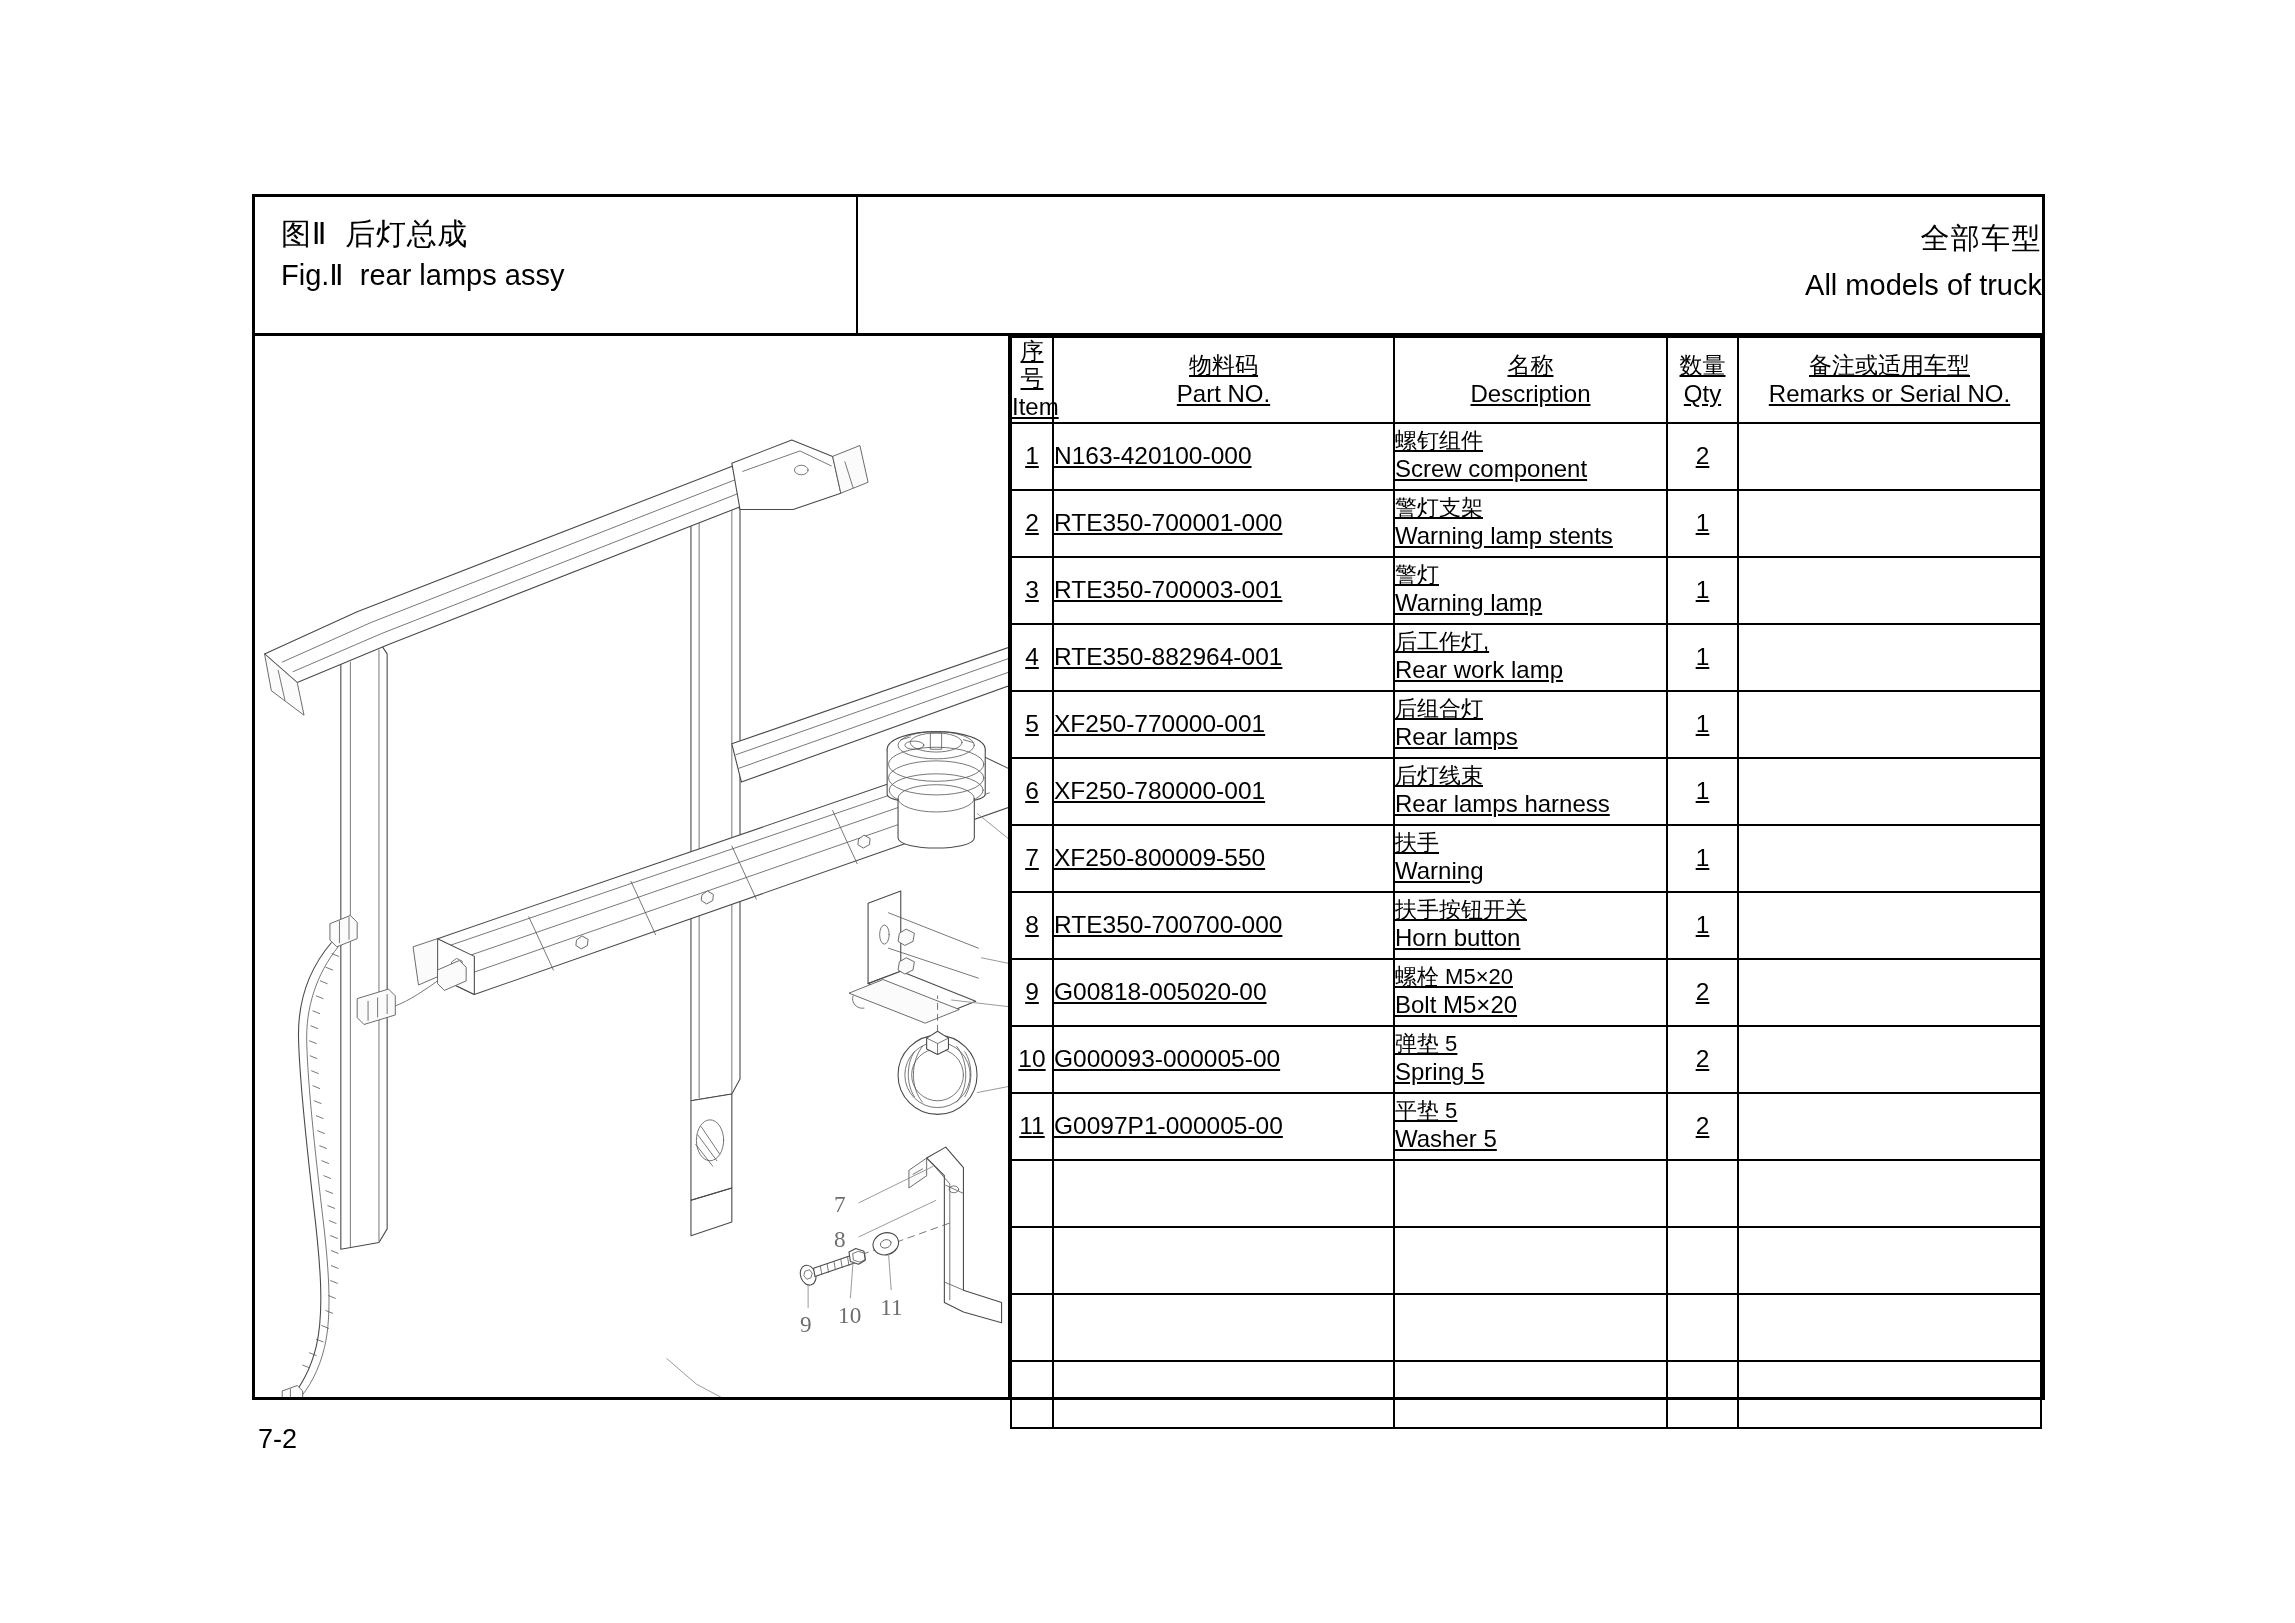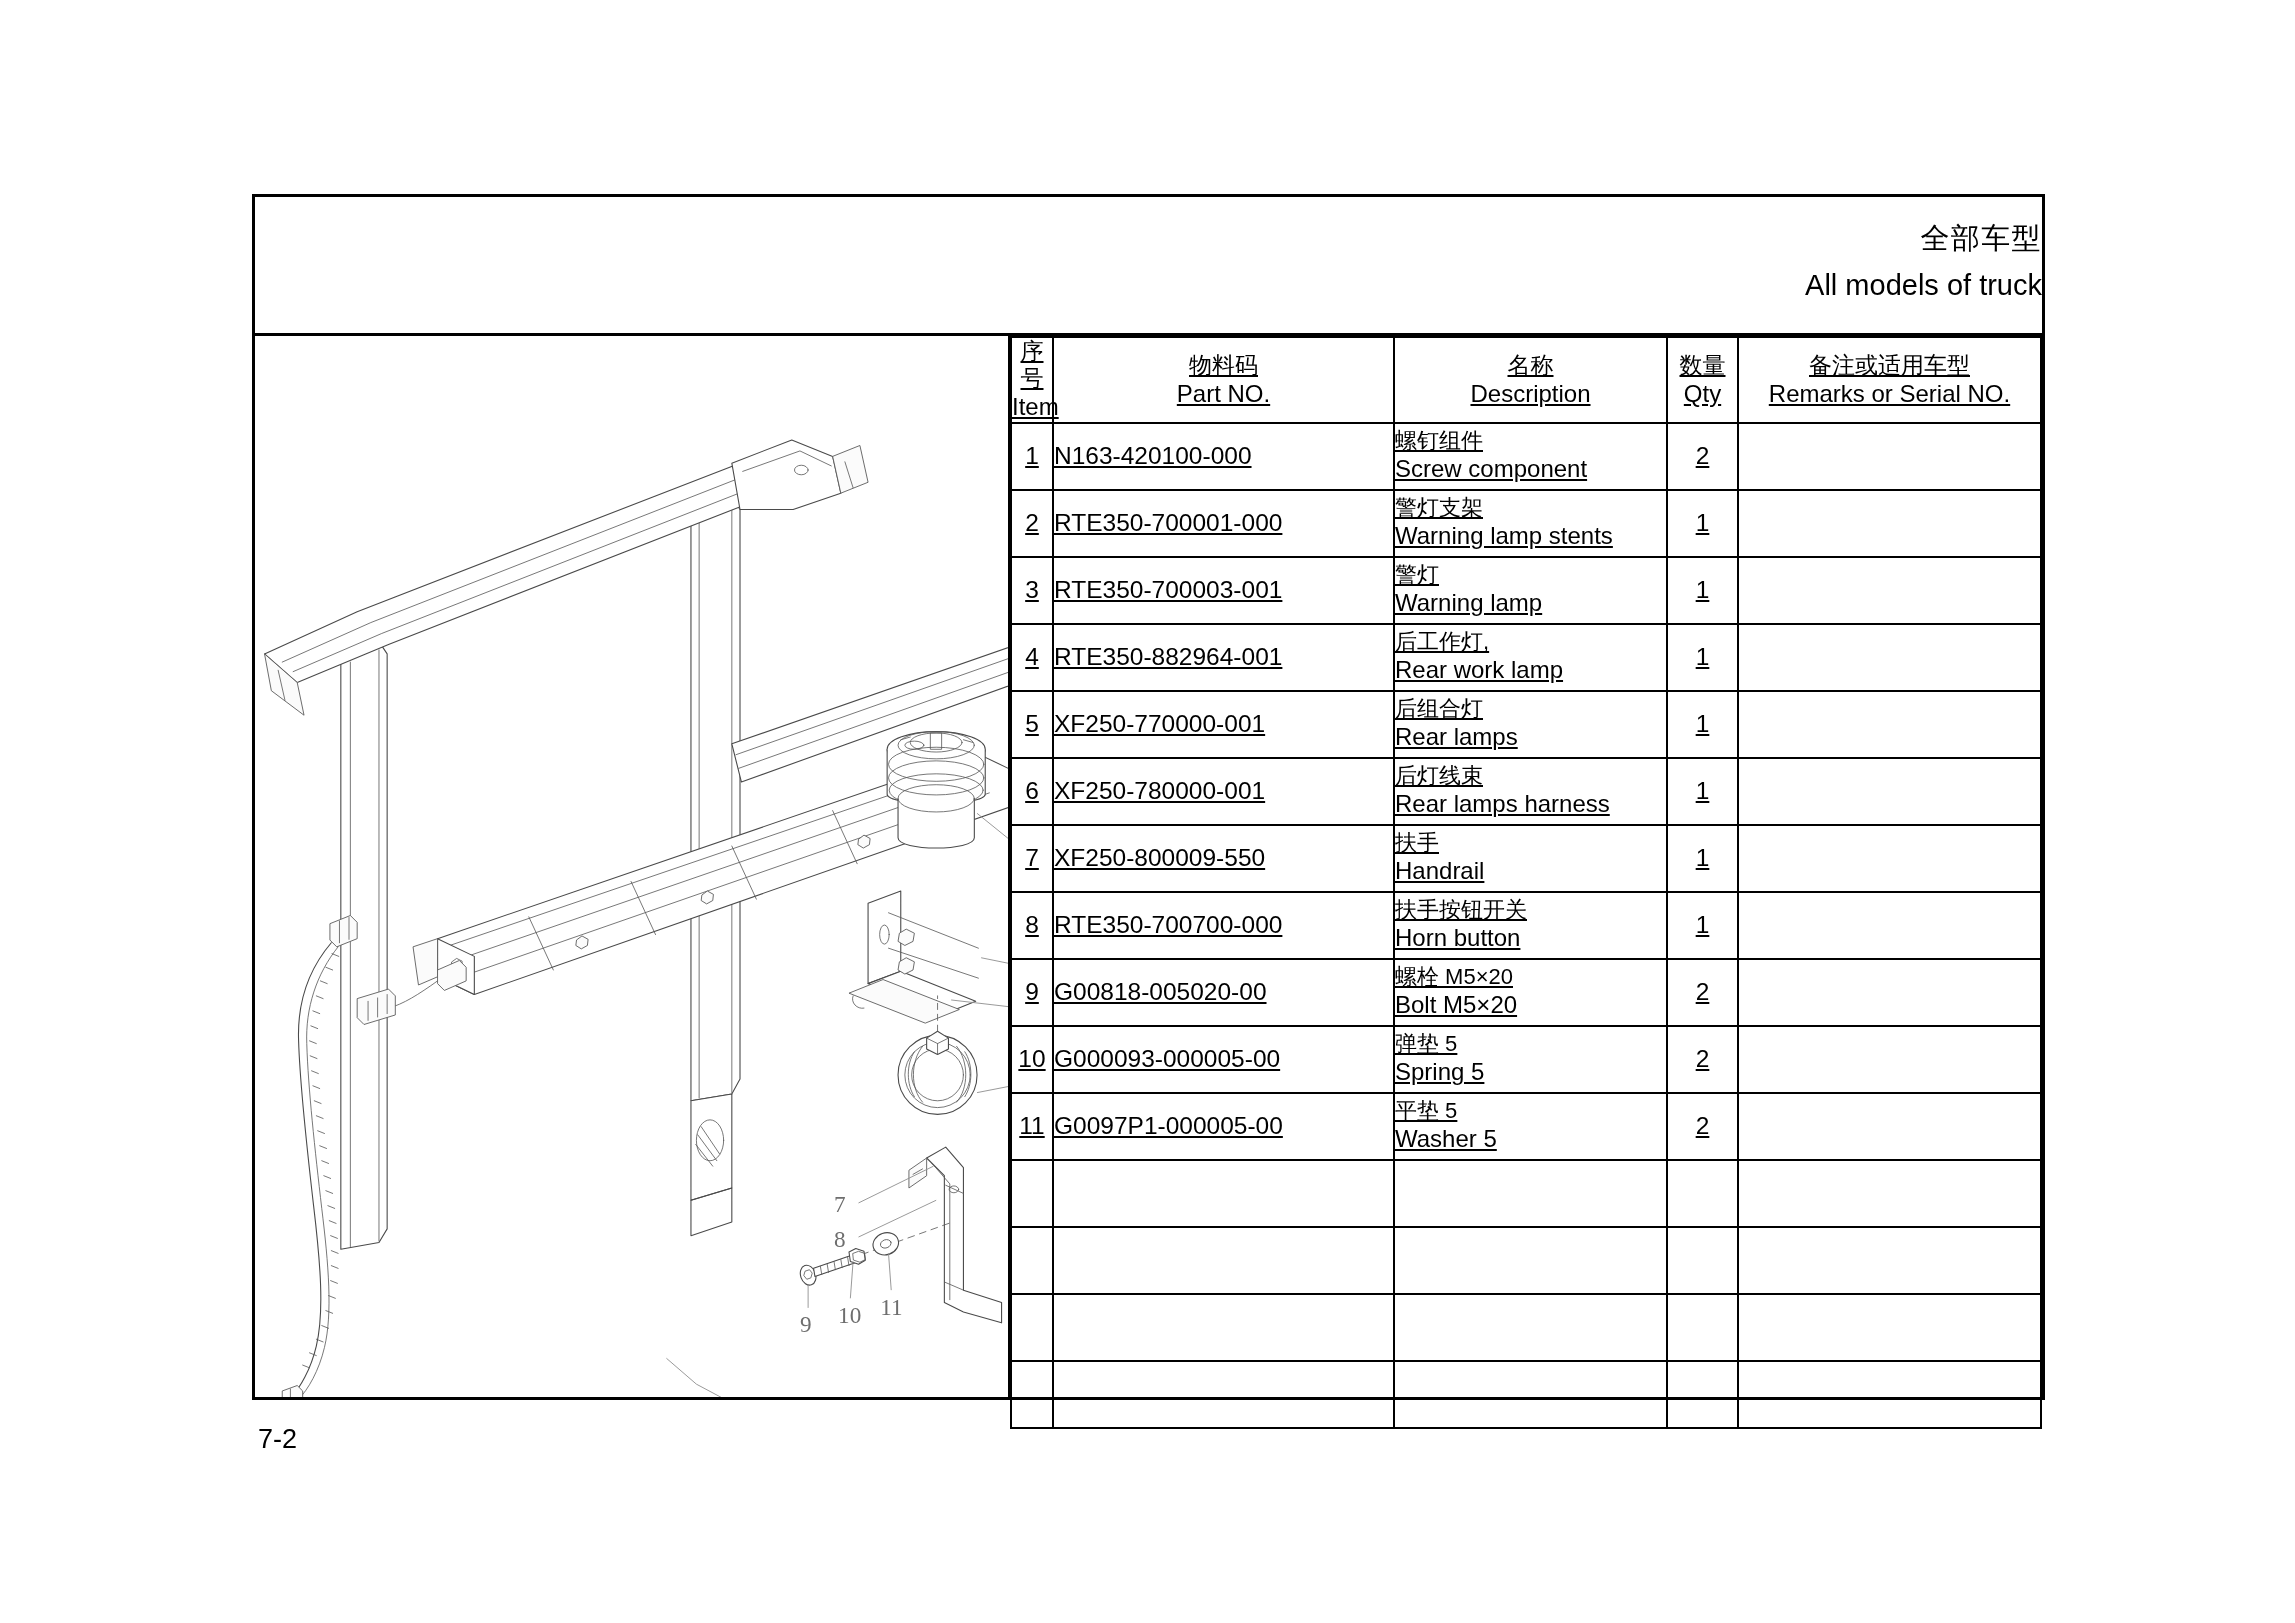--- a/index.html
+++ b/index.html
@@ -167,20 +167,24 @@
   .fillw2 { fill:#fbfbfb; stroke:#5a5a5a; stroke-width:1.3; stroke-linejoin:round; }
   .calloutnum { font-family:"Liberation Serif", serif; font-size:34px; fill:#6e6e6e; }
 </style>
 </head>
 <body>
 
 <div id="sheet">
 
   <div id="header-band">
 
+    <div id="title-cell">
+      <div class="zh">图Ⅱ  后灯总成</div>
+      <div class="en">Fig.Ⅱ  rear lamps assy</div>
+    </div>
 
     <div id="model-cell">
       <div class="zh">全部车型</div>
       <div class="en">All models of truck</div>
     </div>
 
   </div>
   <div id="header-rule"></div>
 
   <div id="lower">
@@ -520,21 +524,21 @@
                 <span class="en">Rear lamps harness</span>
               </td>
               <td class="cell-qty">1</td>
               <td class="cell-remark"></td>
             </tr>
             <tr class="datarow">
               <td class="cell-item">7</td>
               <td class="cell-part">XF250-800009-550</td>
               <td class="cell-desc">
                 <span class="zh">扶手</span>
-                <span class="en">Handrail</span>
+                <span class="en">Warning</span>
               </td>
               <td class="cell-qty">1</td>
               <td class="cell-remark"></td>
             </tr>
             <tr class="datarow">
               <td class="cell-item">8</td>
               <td class="cell-part">RTE350-700700-000</td>
               <td class="cell-desc">
                 <span class="zh">扶手按钮开关</span>
                 <span class="en">Horn button</span>

